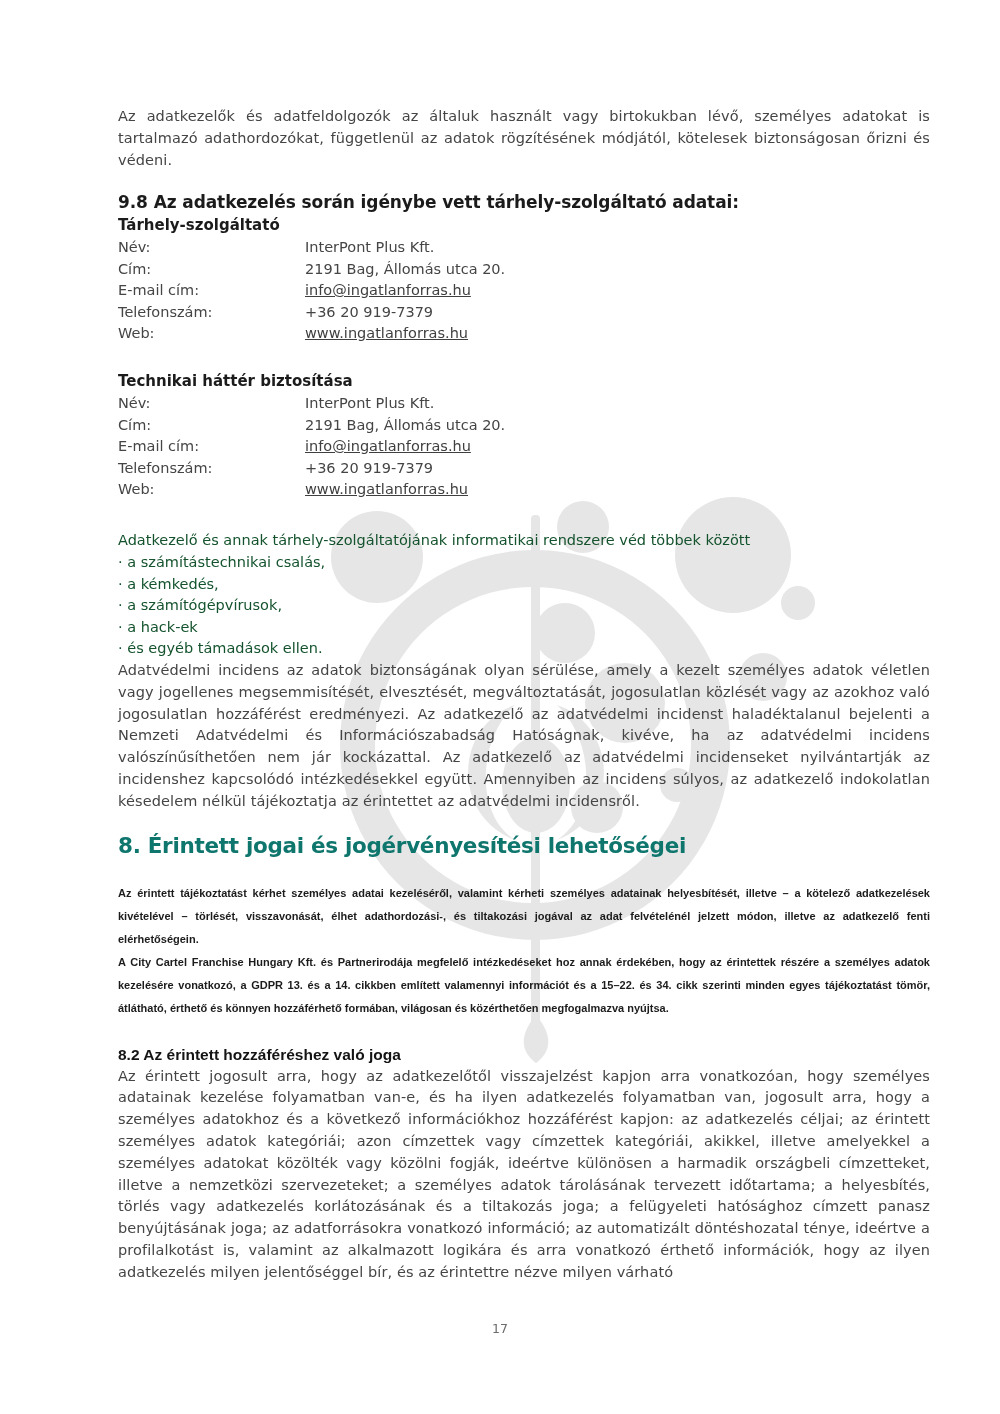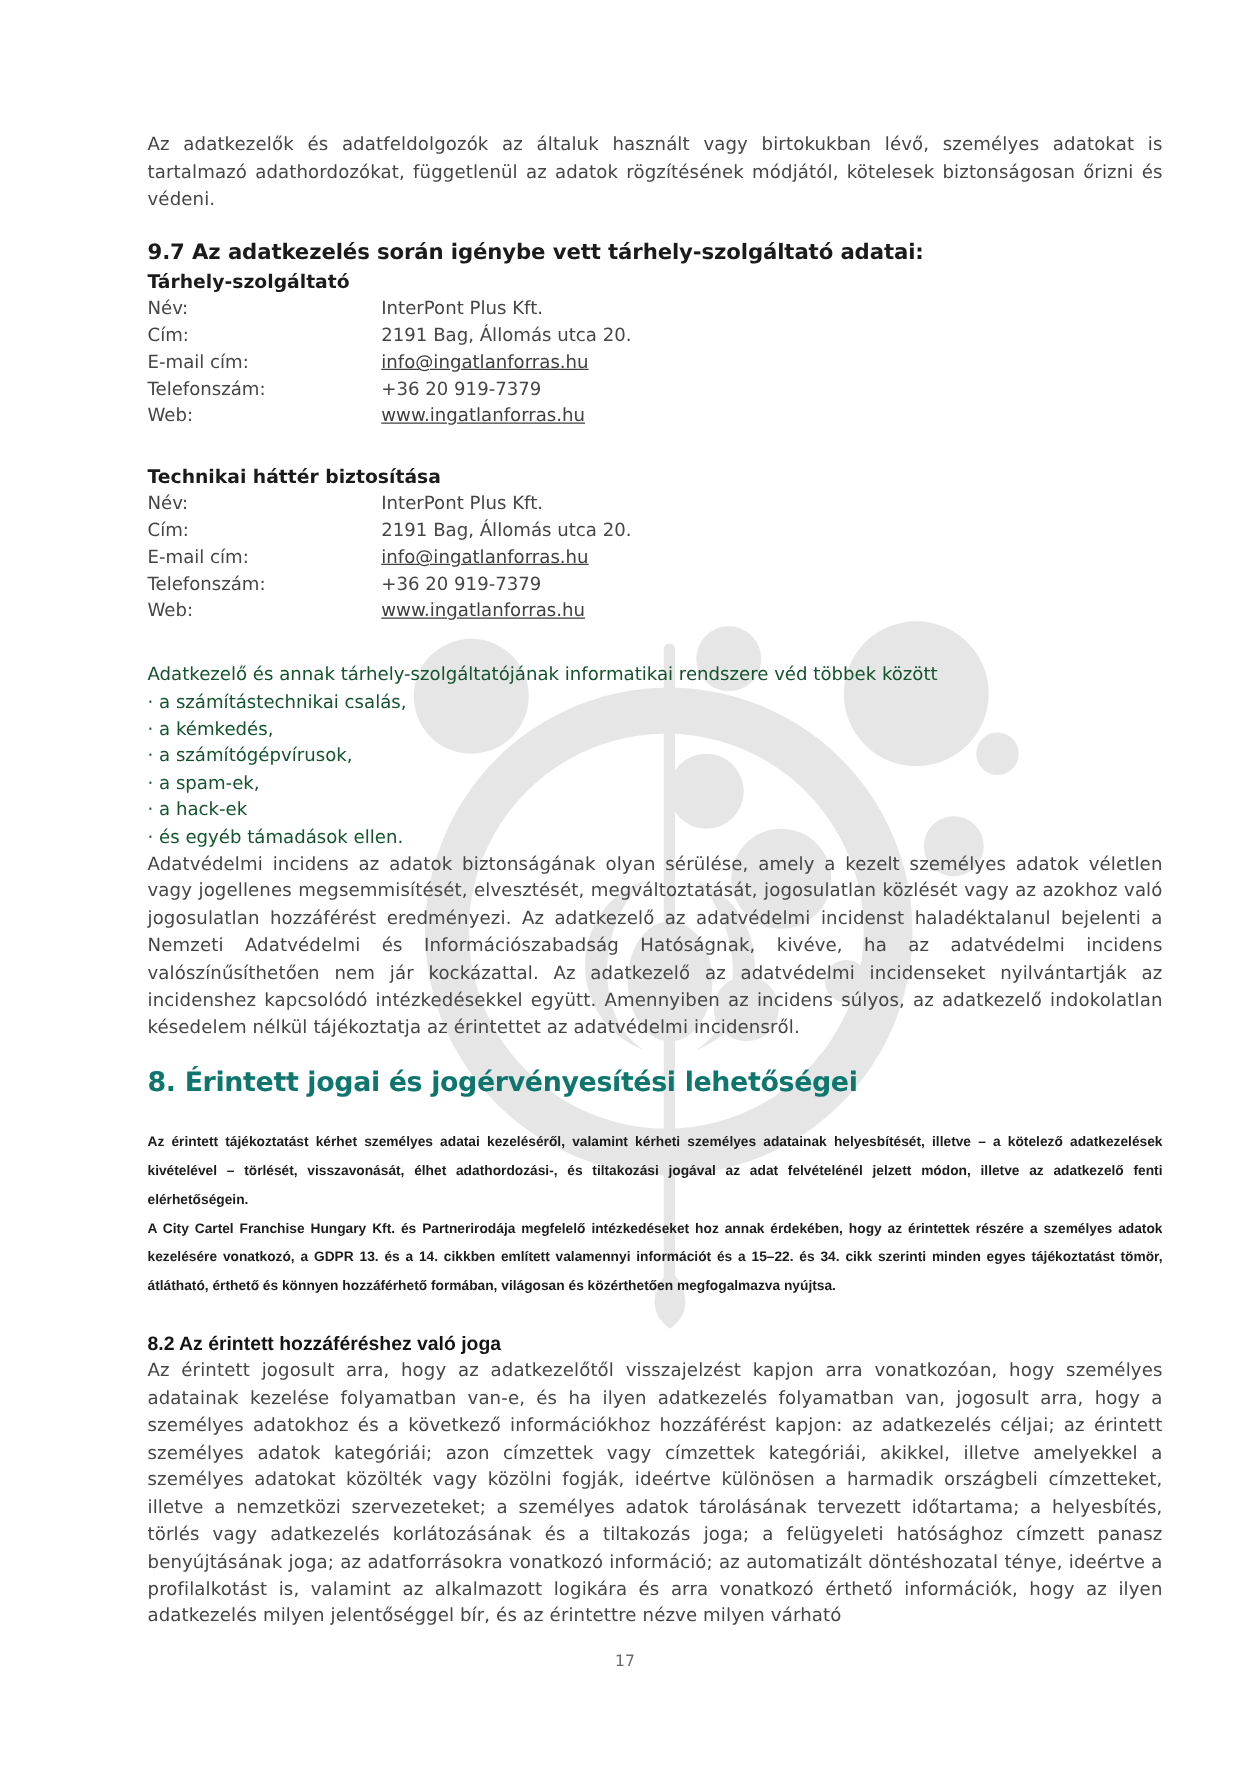--- a/index.html
+++ b/index.html
@@ -85,21 +85,21 @@
       <path d="M 292 250 C 352 270 357 360 292 385 C 332 360 330 285 292 250 Z"></path>
       <ellipse cx="271" cy="330" rx="34" ry="48"></ellipse>
       <path d="M 271 560 C 250 585 260 600 271 608 C 282 600 292 585 271 560 Z"></path>
     </g>
   </svg>
 
   <div class="content">
 
     <p class="p intro">Az adatkezelők és adatfeldolgozók az általuk használt vagy birtokukban lévő, személyes adatokat is tartalmazó adathordozókat, függetlenül az adatok rögzítésének módjától, kötelesek biztonságosan őrizni és védeni.</p>
 
-    <h2 class="h-sec h74">9.7 Az adatkezelés során igénybe vett tárhely-szolgáltató adatai:</h2>
+    <h2 class="h-sec h74">9.8 Az adatkezelés során igénybe vett tárhely-szolgáltató adatai:</h2>
 
     <div class="block">
       <div class="block-title">Tárhely-szolgáltató</div>
       <div class="crow">
         <span class="clabel">Név:</span><span class="cvalue">InterPont Plus Kft.</span>
       </div>
       <div class="crow">
         <span class="clabel">Cím:</span><span class="cvalue">2191 Bag, Állomás utca 20.</span>
       </div>
       <div class="crow">
@@ -130,21 +130,20 @@
       <div class="crow">
         <span class="clabel">Web:</span><span class="cvalue link">www.ingatlanforras.hu</span>
       </div>
     </div>
 
     <div class="protect">
       <div class="plist-item">Adatkezelő és annak tárhely-szolgáltatójának informatikai rendszere véd többek között</div>
       <div class="plist-item">· a számítástechnikai csalás,</div>
       <div class="plist-item">· a kémkedés,</div>
       <div class="plist-item">· a számítógépvírusok,</div>
-      <div class="plist-item">· a spam-ek,</div>
       <div class="plist-item">· a hack-ek</div>
       <div class="plist-item">· és egyéb támadások ellen.</div>
     </div>
 
     <p class="p">Adatvédelmi incidens az adatok biztonságának olyan sérülése, amely a kezelt személyes adatok véletlen vagy jogellenes megsemmisítését, elvesztését, megváltoztatását, jogosulatlan közlését vagy az azokhoz való jogosulatlan hozzáférést eredményezi. Az adatkezelő az adatvédelmi incidenst haladéktalanul bejelenti a Nemzeti Adatvédelmi és Információszabadság Hatóságnak, kivéve, ha az adatvédelmi incidens valószínűsíthetően nem jár kockázattal. Az adatkezelő az adatvédelmi incidenseket nyilvántartják az incidenshez kapcsolódó intézkedésekkel együtt. Amennyiben az incidens súlyos, az adatkezelő indokolatlan késedelem nélkül tájékoztatja az érintettet az adatvédelmi incidensről.</p>
 
     <h1 class="h8">8. Érintett jogai és jogérvényesítési lehetőségei</h1>
     <p class="p-cond">Az érintett tájékoztatást kérhet személyes adatai kezeléséről, valamint kérheti személyes adatainak helyesbítését, illetve – a kötelező adatkezelések kivételével – törlését, visszavonását, élhet adathordozási-, és tiltakozási jogával az adat felvételénél jelzett módon, illetve az adatkezelő fenti elérhetőségein.</p>
 
     <p class="p-cond p81" style="margin-top:0;">A City Cartel Franchise Hungary Kft. és Partnerirodája megfelelő intézkedéseket hoz annak érdekében, hogy az érintettek részére a személyes adatok kezelésére vonatkozó, a GDPR 13. és a 14. cikkben említett valamennyi információt és a 15–22. és 34. cikk szerinti minden egyes tájékoztatást tömör, átlátható, érthető és könnyen hozzáférhető formában, világosan és közérthetően megfogalmazva nyújtsa.</p>

